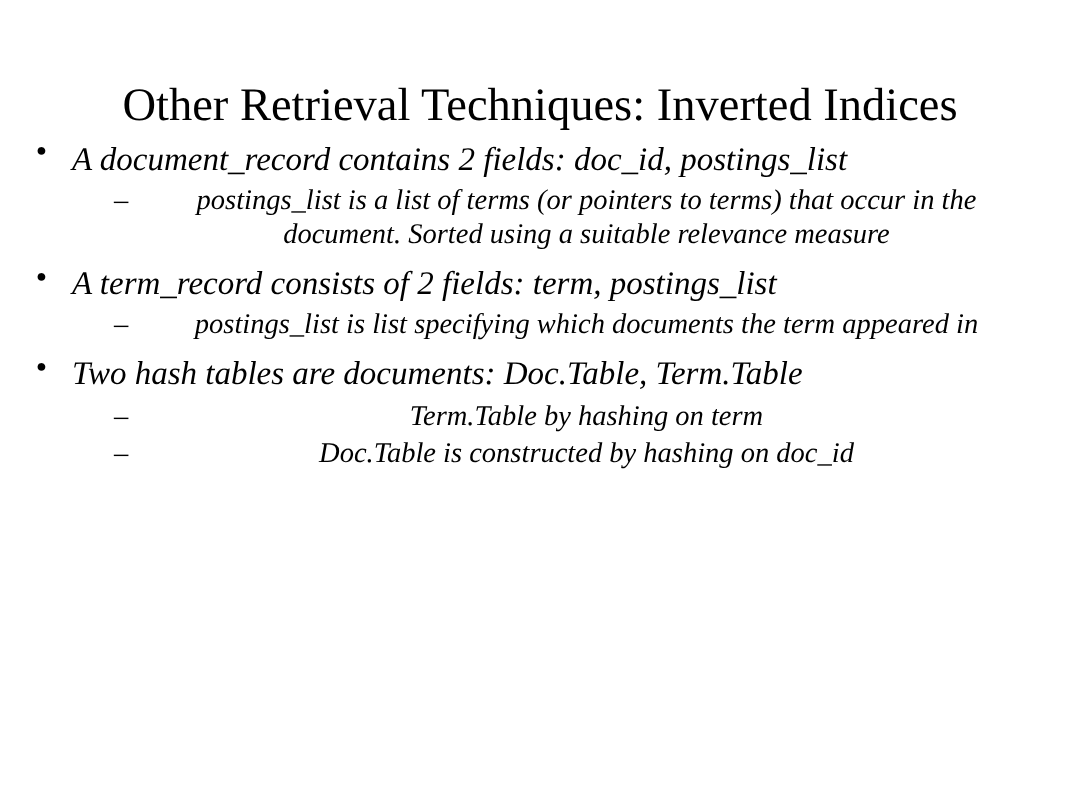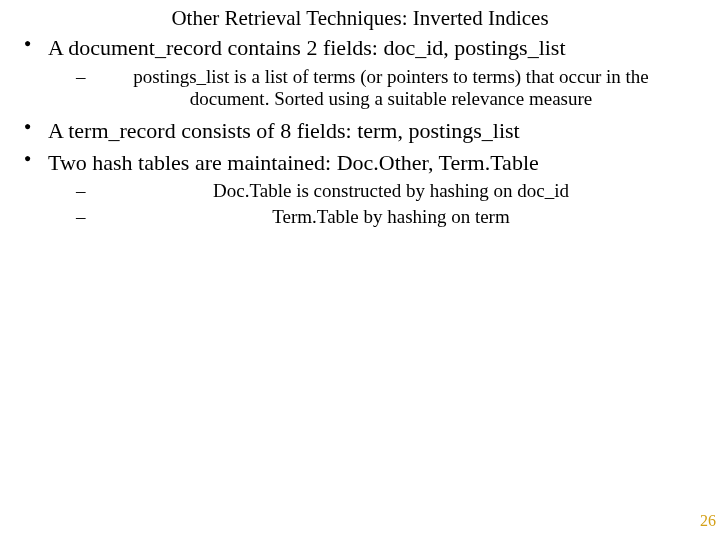--- a/index.html
+++ b/index.html
@@ -14,26 +14,28 @@
     overflow: hidden;
   }
   .slide {
     width: 720px;
     height: 540px;
     position: relative;
     box-sizing: border-box;
   }
   .title {
     text-align: center;
-    font-size: 21px;
+    font-size: 31px;
     line-height: 1.15;
-    padding: 6px 60px 0 60px;
+    padding: 16px 60px 0 60px;
+    margin-top: 36px;
   }
   .body {
     padding: 0 34px 0 18px;
+    font-style: italic;
   }
   ul.lvl1 {
     list-style: none;
     margin: 0;
     padding: 0;
   }
   ul.lvl1 > li {
     position: relative;
     padding-left: 30px;
     font-size: 22px;
@@ -84,26 +86,29 @@
 
   <div class="body">
     <ul class="lvl1">
       <li>
         <span>A document_record contains 2 fields: doc_id, postings_list</span>
         <ul class="lvl2">
           <li>postings_list is a list of terms (or pointers to terms) that occur in the document. Sorted using a suitable relevance measure</li>
         </ul>
       </li>
       <li>
-        <span>A term_record consists of 8 fields: term, postings_list</span>
+        <span>A term_record consists of 2 fields: term, postings_list</span>
+        <ul class="lvl2">
+          <li>postings_list is list specifying which documents the term appeared in</li>
+        </ul>
       </li>
       <li>
-        <span>Two hash tables are maintained: Doc.Other, Term.Table</span>
+        <span>Two hash tables are documents: Doc.Table, Term.Table</span>
         <ul class="lvl2">
+          <li>Term.Table by hashing on term</li>
           <li>Doc.Table is constructed by hashing on doc_id</li>
-          <li>Term.Table by hashing on term</li>
         </ul>
       </li>
     </ul>
   </div>
 
   <div class="pagenum">26</div>
 </div>
 
 </body></html>

